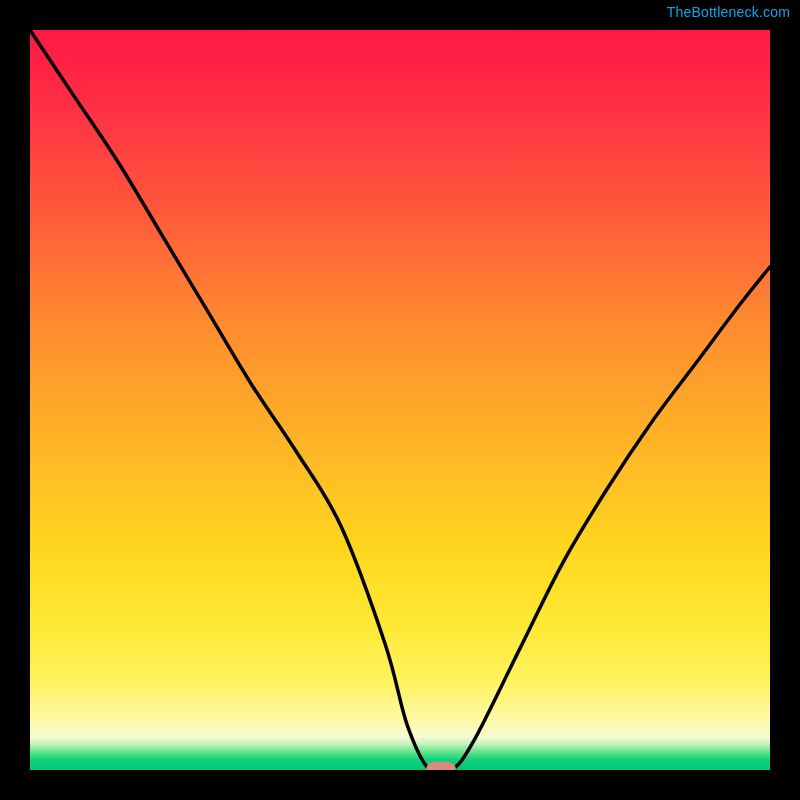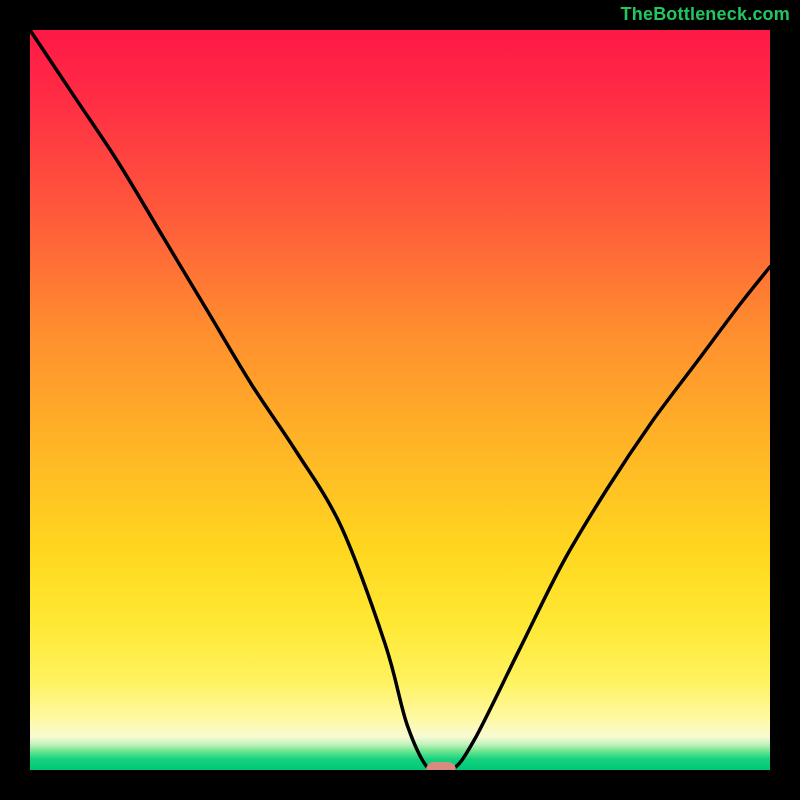--- a/index.html
+++ b/index.html
@@ -47,23 +47,23 @@
       #7ae793 97.3%,
       #3fdc88 98%,
       #14d17e 98.6%,
       #00c876 100%
     );
   }
   .attr {
     position: absolute;
     top: 4px;
     right: 10px;
-    color: #22c55e;
-    font-size: 18px;
-    font-weight: 700;
+    color: #0ea5e9;
+    font-size: 14px;
+    font-weight: 400;
     letter-spacing: 0.2px;
     user-select: none;
   }
   svg.curve {
     position: absolute;
     inset: 0;
     width: 100%;
     height: 100%;
   }
   .marker {

